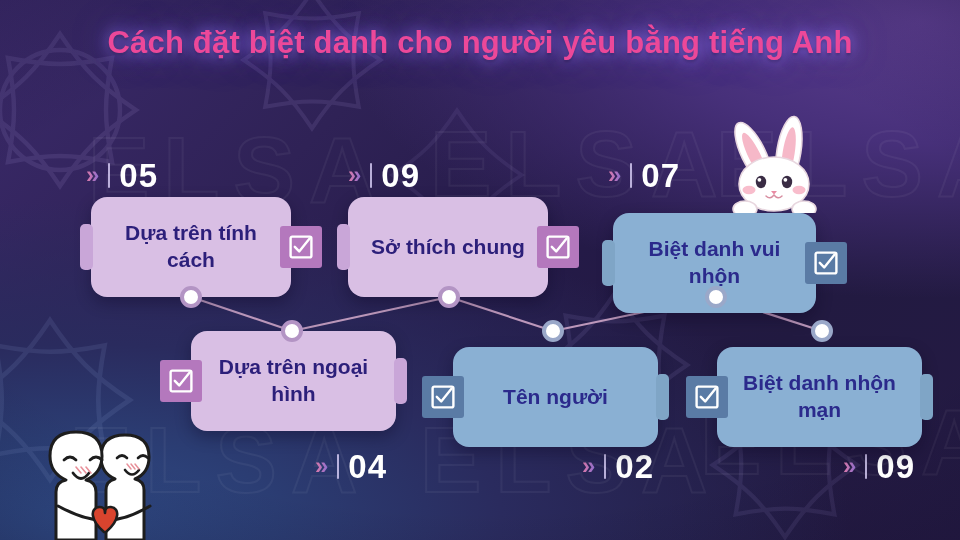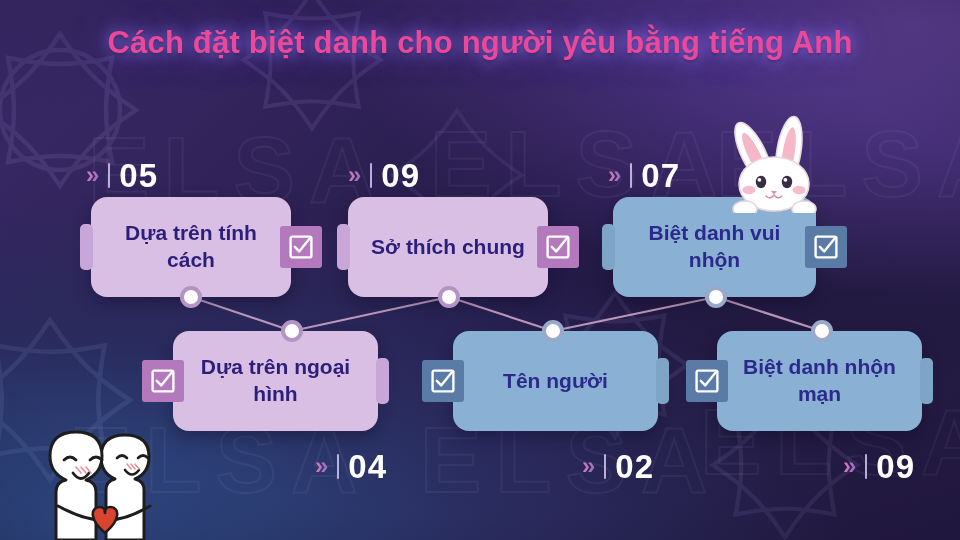--- a/index.html
+++ b/index.html
@@ -52,21 +52,21 @@
         -webkit-background-clip:text;background-clip:text;color:transparent;}
   .bar{width:2px;height:25px;background:rgba(225,215,255,.78);border-radius:1px;}
   .num{font-size:33px;font-weight:700;color:#fff;line-height:1;letter-spacing:1px;}
 
   
   .card{position:absolute;border-radius:16px;display:flex;align-items:center;justify-content:center;
         box-shadow:0 6px 16px rgba(8,4,28,.32);}
   .card .label{font-size:21px;font-weight:700;line-height:1.28;text-align:center;padding:0 16px;}
   .card.purple{background:#d9bfe4;}
   .card.purple .label{color:#2c1f7a;}
-  .card.blue{background:#8ab0d3;}
+  .card.blue{background:#8ab0d3;margin-top:16px;}
   .card.blue .label{color:#2b2a8c;}
 
   
   .nub{position:absolute;width:13px;height:46px;border-radius:5px;top:50%;transform:translateY(-50%);}
   .nub.l{left:-11px;}
   .nub.r{right:-11px;}
   .purple .nub{background:#c9a6d8;}
   .blue .nub{background:#7fa5c6;}
 
   
@@ -201,21 +201,21 @@
     <span class="chk r">
       <svg width="26" height="26" viewBox="0 0 26 26">
           <g fill="none" stroke="#fff" stroke-width="2.4" stroke-linecap="round" stroke-linejoin="round">
             <rect x="2.6" y="2.6" width="20.8" height="20.8" rx="1.6"></rect>
             <path d="M6.8 12.8 L11.2 17.4 L21.6 4.6"></path>
           </g>
         </svg>
     </span>
   </div>
 
-  <div class="card purple" style="left:173px;top:331px;width:205px;height:100px;">
+  <div class="card purple" style="left:191px;top:331px;width:205px;height:100px;">
     <span class="nub r"></span>
     <span class="label">Dựa trên ngoại hình</span>
     <span class="chk l">
       <svg width="26" height="26" viewBox="0 0 26 26">
           <g fill="none" stroke="#fff" stroke-width="2.4" stroke-linecap="round" stroke-linejoin="round">
             <rect x="2.6" y="2.6" width="20.8" height="20.8" rx="1.6"></rect>
             <path d="M6.8 12.8 L11.2 17.4 L21.6 4.6"></path>
           </g>
         </svg>
     </span>

